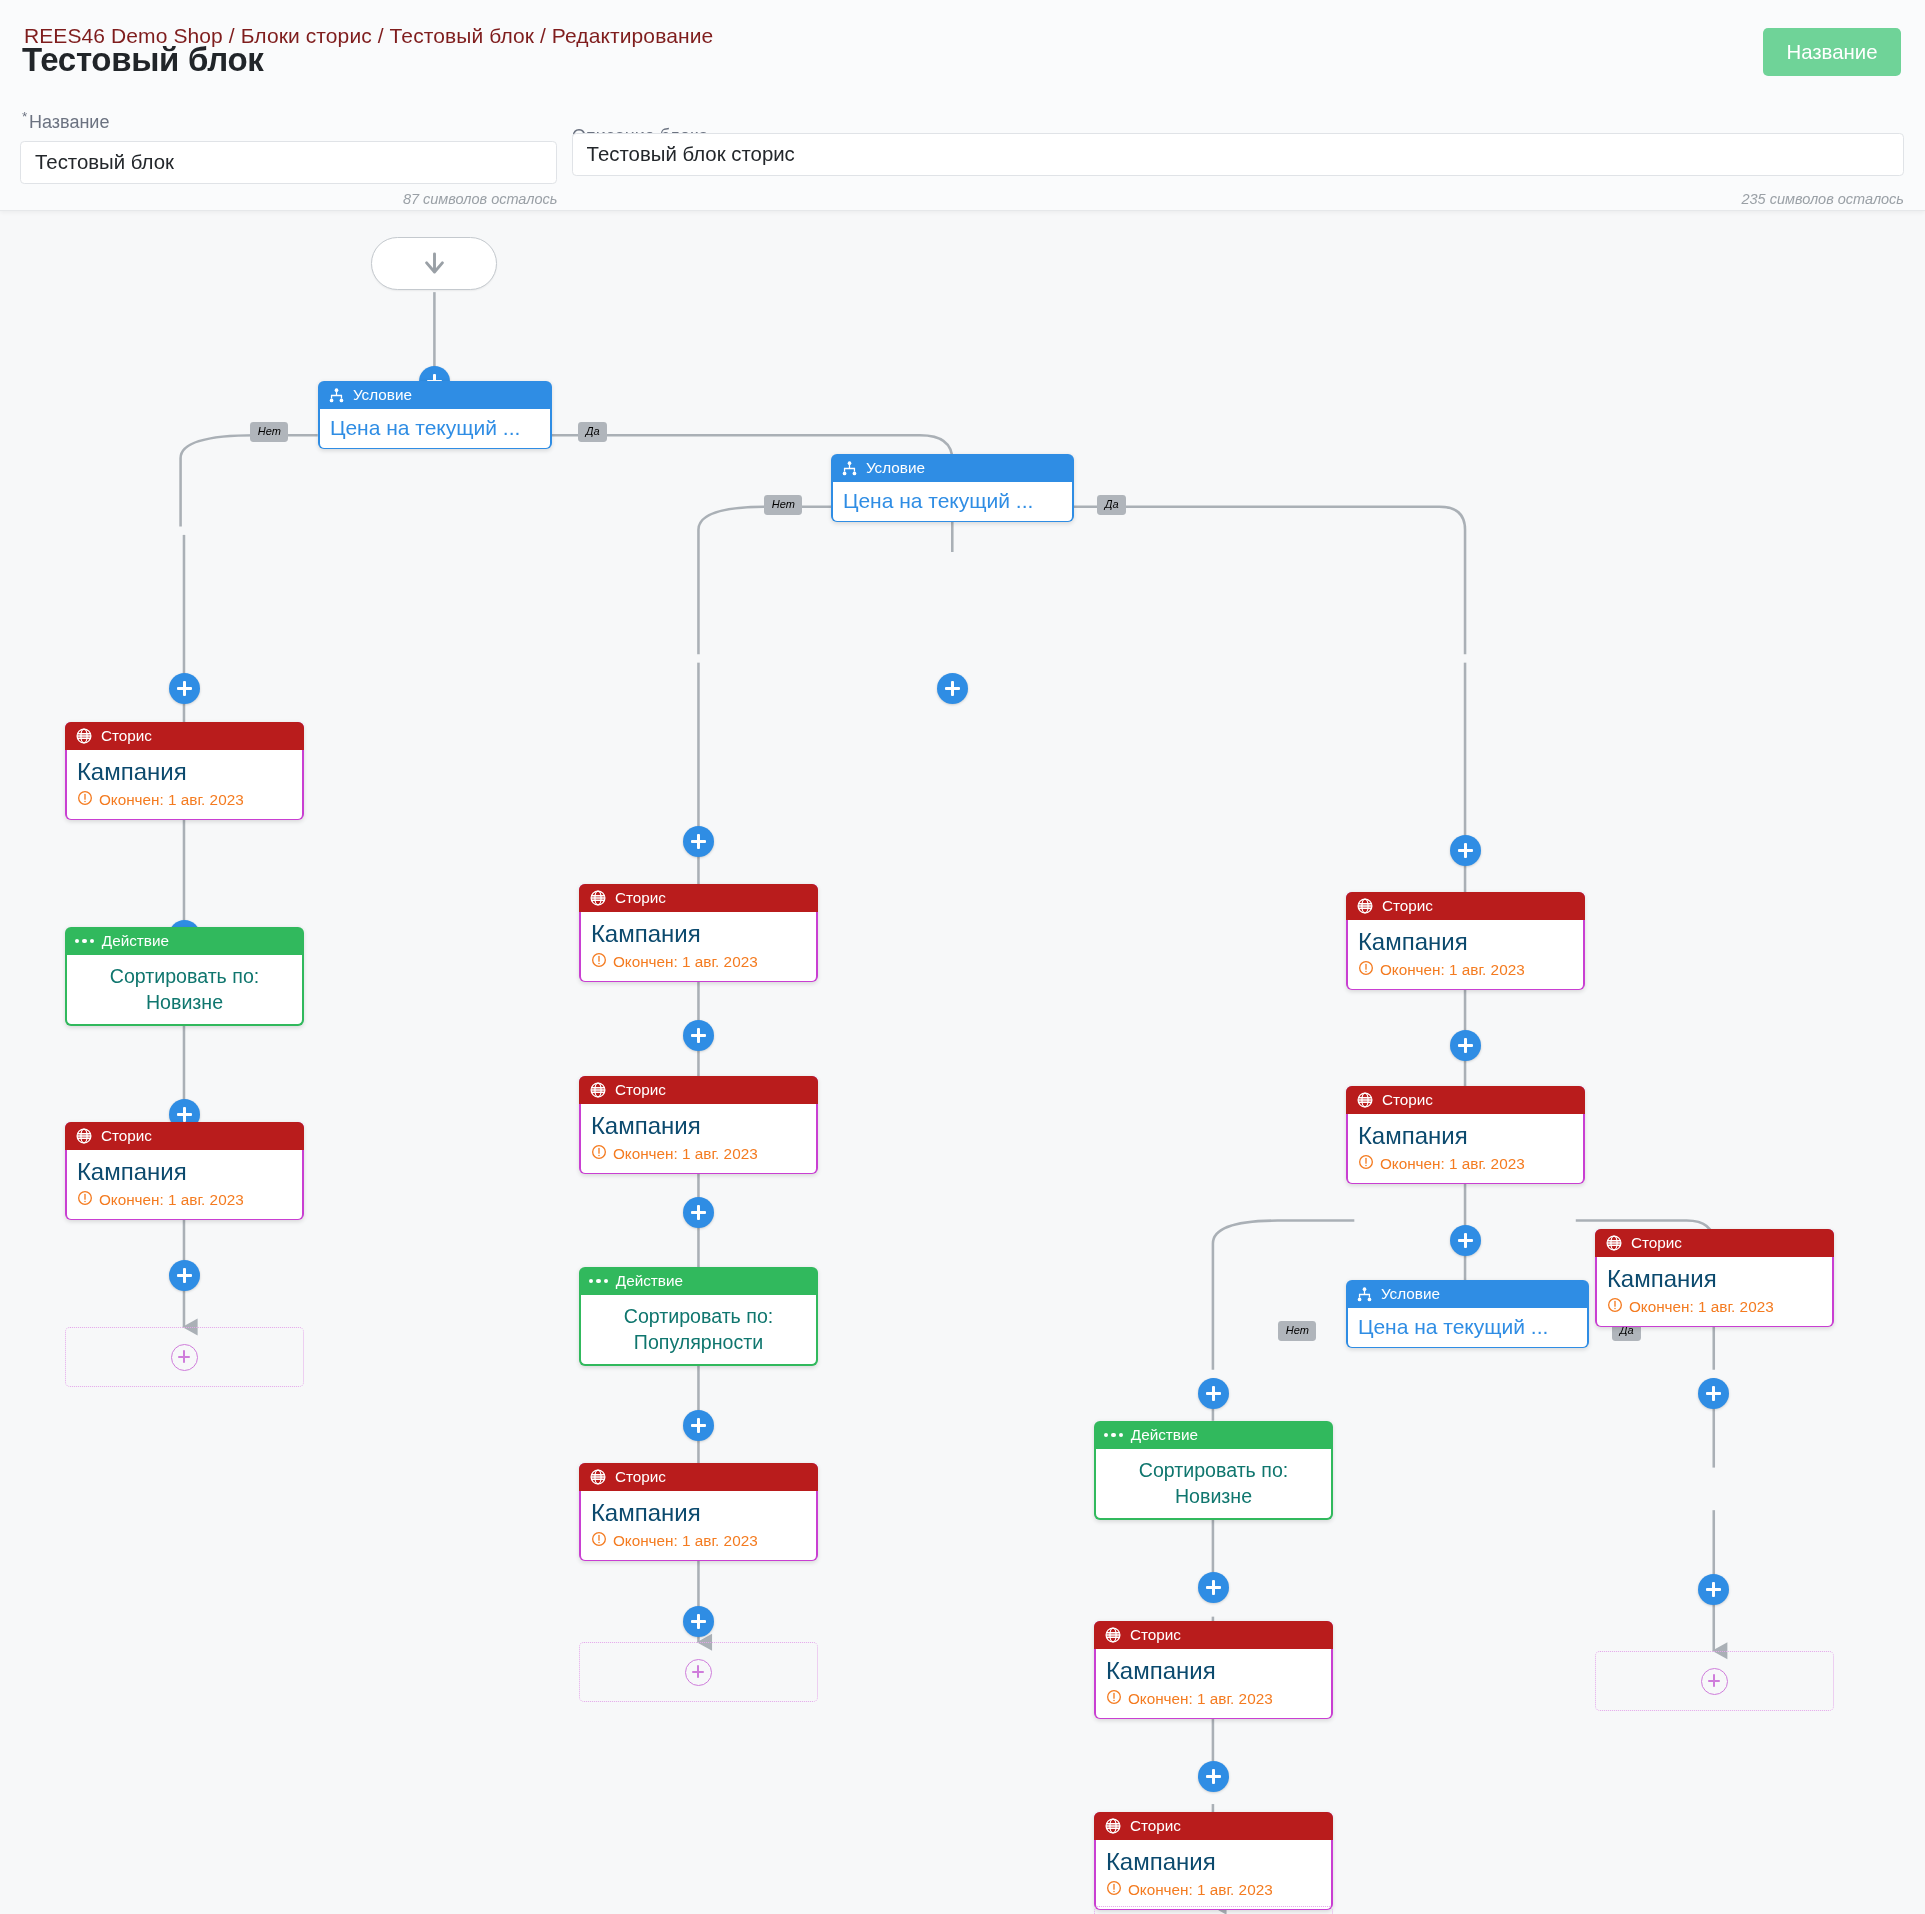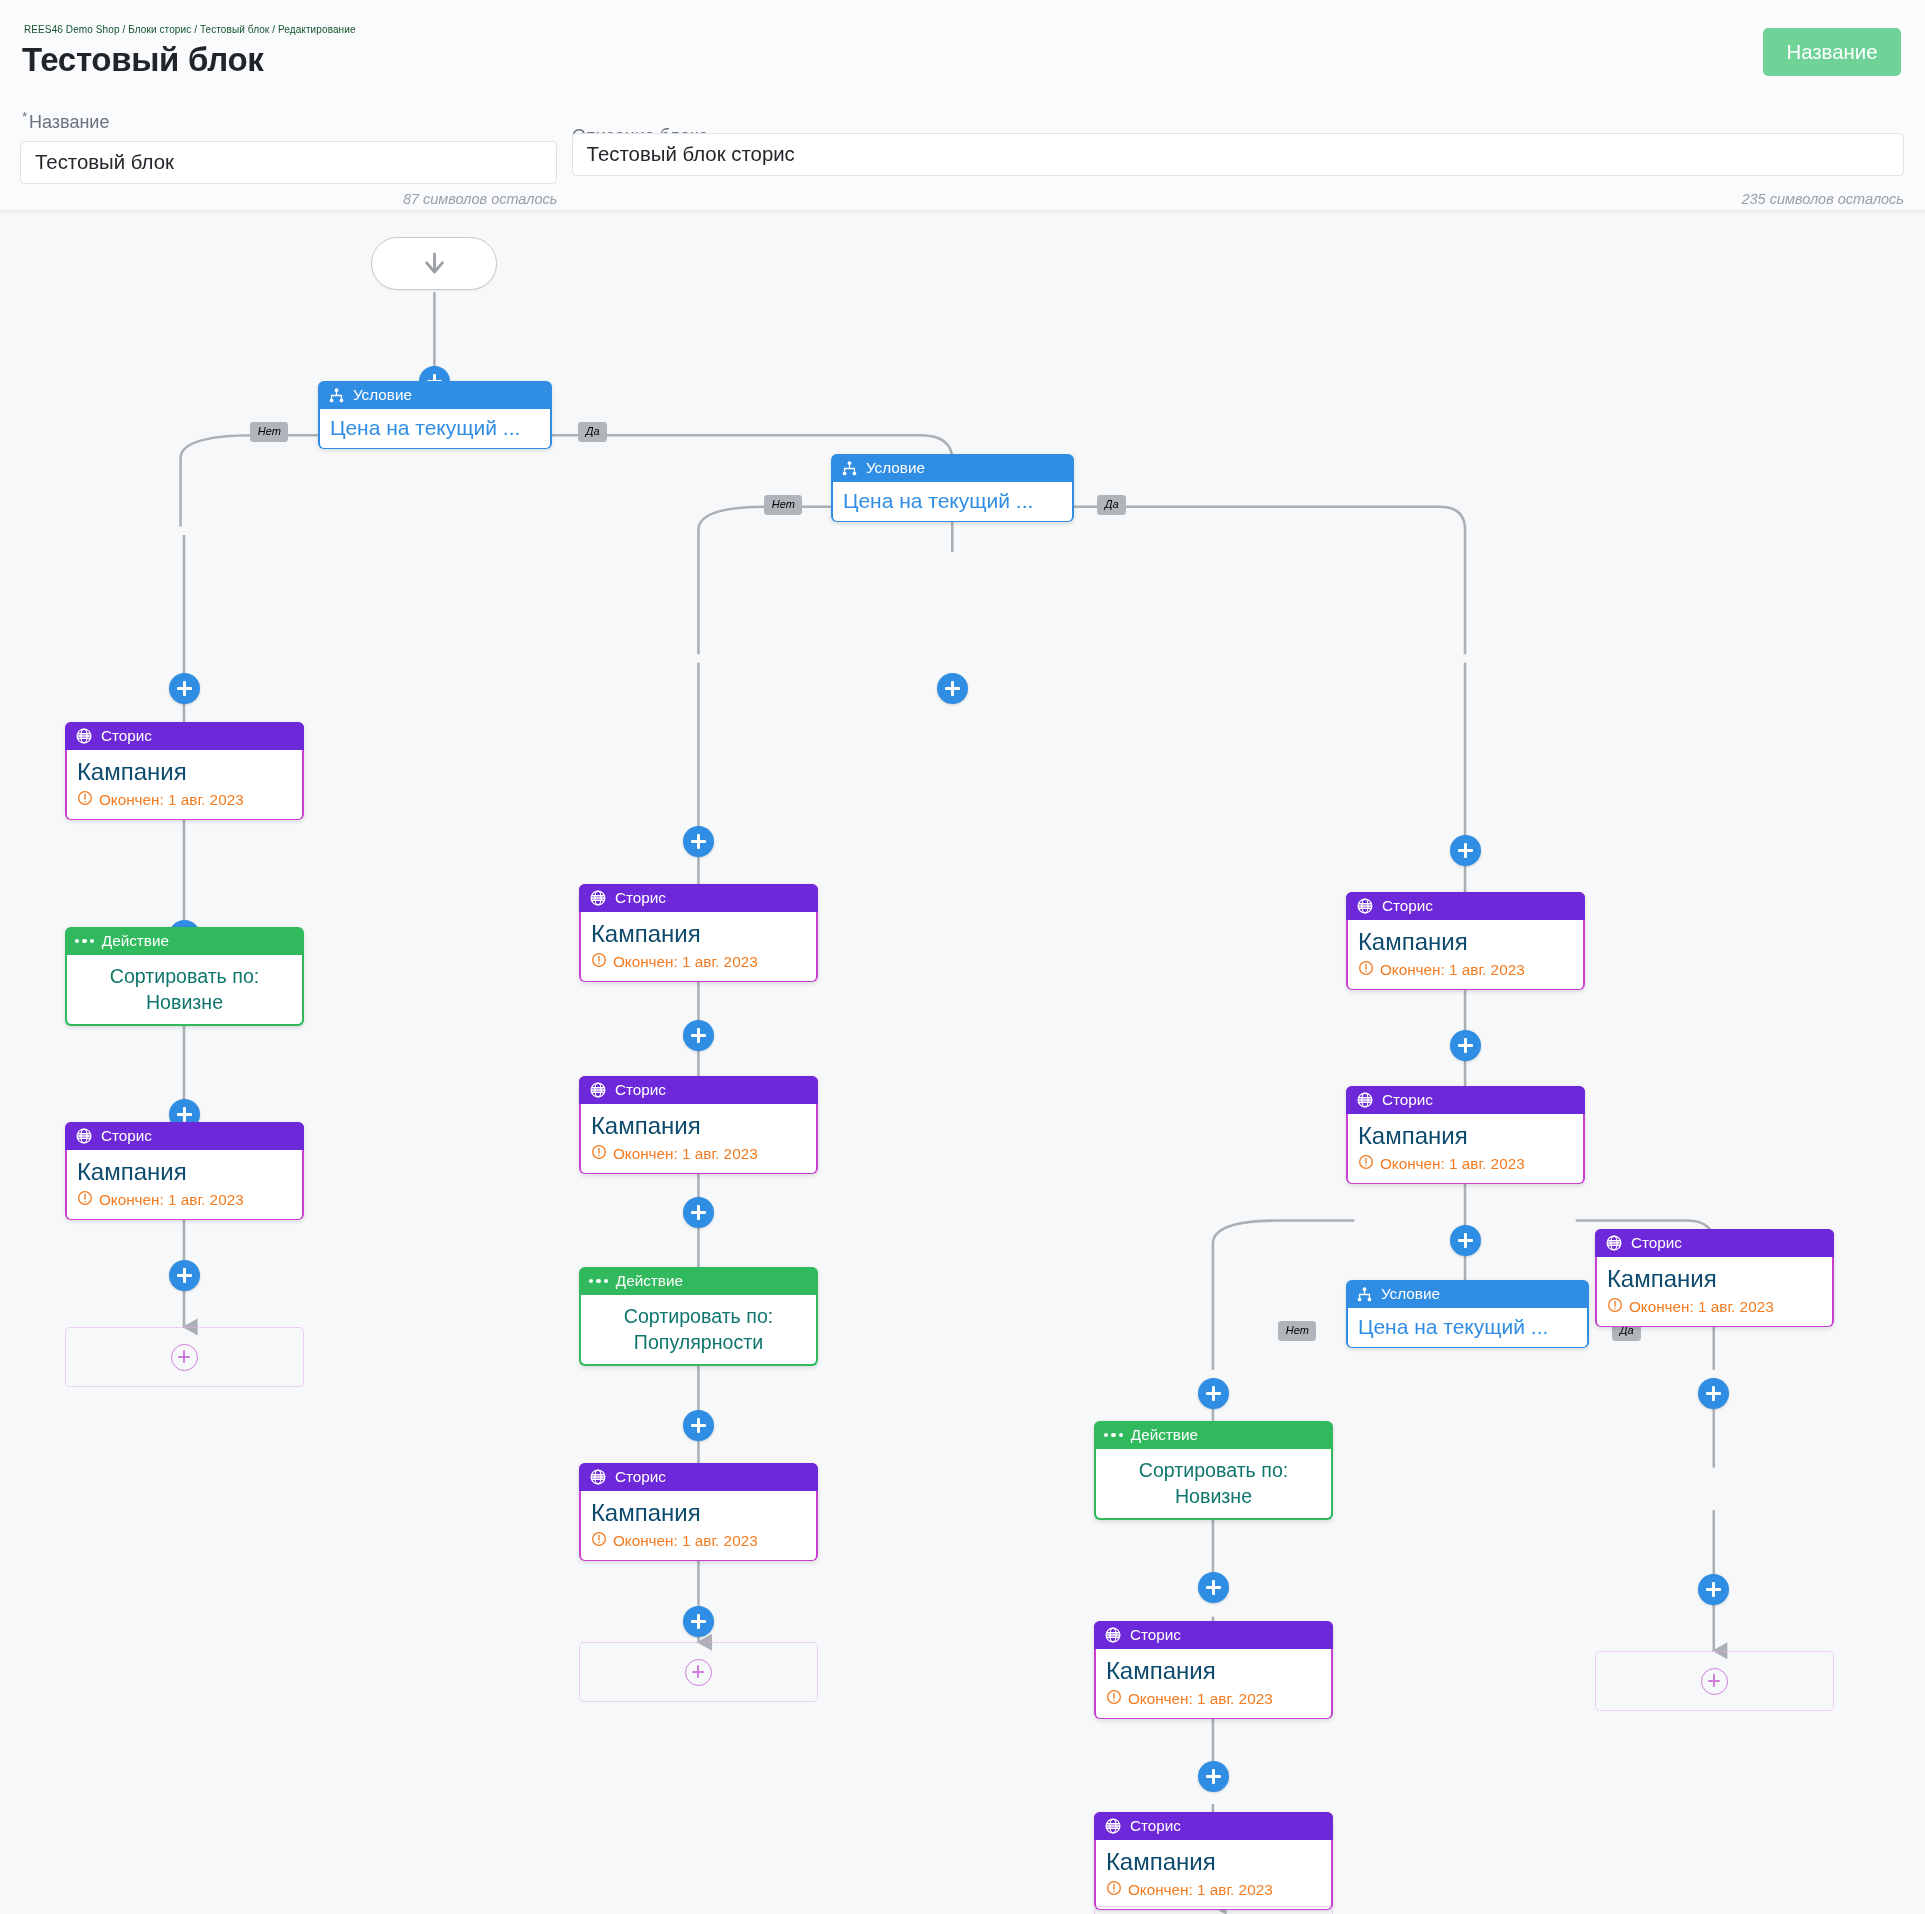--- a/index.html
+++ b/index.html
@@ -14,21 +14,21 @@
 
   
   .header {
     position: absolute; left:0; top:0; width:1925px; height:211px;
     background:#fafbfc;
     border-bottom:0.9px solid #e6e8ea;
     box-shadow: 0 1.7px 4.3px rgba(0,0,0,.05);
   }
   .breadcrumb {
     position:absolute; left:24px; top:24px;
-    font-size:10px; color:#14532d; letter-spacing:0.1px;
+    font-size:21px; color:#7f1d1d; letter-spacing:0.1px;
   }
   .page-title {
     position:absolute; left:22px; top:41px;
     font-size:33px; font-weight:bold; color:#212529; letter-spacing:-0.3px;
   }
   .save-button {
     position:absolute; right:24px; top:28px;
     width:138px; height:48px; border-radius:5.1px;
     background:#6fd398; border:none; color:#fff;
     font-family:"Liberation Sans", sans-serif;
@@ -103,21 +103,21 @@
   }
   .node-body {
     background:#fff; margin:0 1.7px 1.7px 1.7px; border-radius:0 0 4.3px 4.3px;
     padding:7.7px 10.2px 8.5px 10.2px;
   }
   .node.cond { background:#2f8de4; }
   .node.cond .node-body { padding:6.8px 10.2px 7.7px 10.2px; }
   .node.cond .cond-text { color:#2f8de4; font-size:21px; line-height:1.15; white-space:nowrap; }
   .node.story { background:#cc3fd4; }
   .node.story { background:#c93fd2; }
-  .node.story .node-head { background:#6d28d9;text-align:right; }
+  .node.story .node-head { background:#b91c1c;text-align:right; }
   .story-title { color:#0c4a6e; font-size:24px; line-height:1.2; }
   .story-status {
     display:flex; align-items:center; gap:6px;
     color:#f47b20; font-size:15.3px; margin-top:3.4px; line-height:1.2;
   }
   .node.act { background:#31b95d;text-align:center; }
   .act-text { color:#0f766e; font-size:19.6px; line-height:1.35; }
 
   
   .placeholder {

